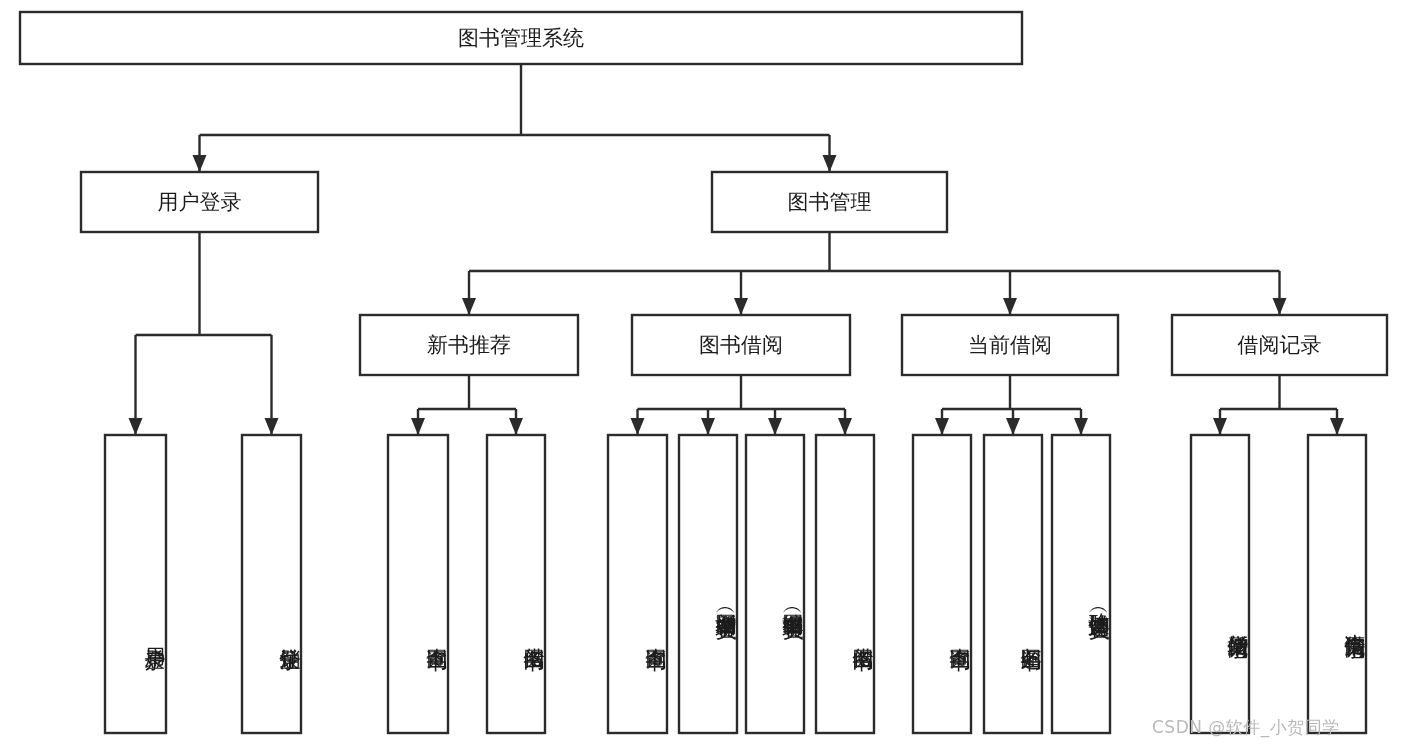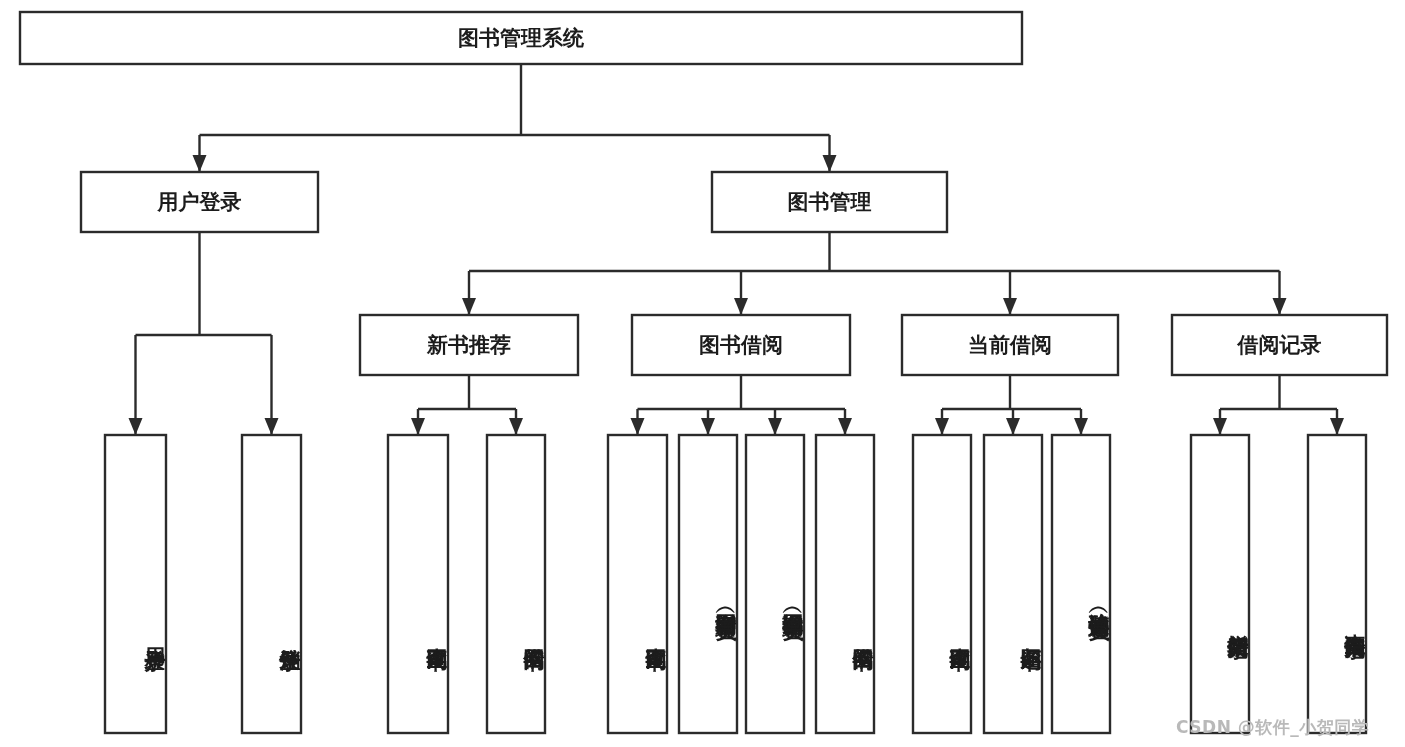--- a/index.html
+++ b/index.html
@@ -12,21 +12,20 @@
     width: 1405px;
     height: 747px;
     font-family: "DejaVu Sans", "Liberation Sans", sans-serif;
     overflow: hidden;
   }
   #diagram-root {
     position: relative;
     width: 1164px;
     height: 747px;
     background: #ffffff;
-    font-weight: bold;
   }
   svg.diagram-canvas {
     position: absolute;
     top: 0;
     left: 0;
     width: 1405px;
     height: 747px;
     display: block;
   }
   .node-box {
@@ -177,15 +176,15 @@
       <div class="node-label-v" style="left: 679px; top: 467px; width: 58px; height: 266px;">新增图书（管理员）</div>
       <div class="node-label-v" style="left: 746px; top: 467px; width: 58px; height: 266px;">编辑图书（管理员）</div>
       <div class="node-label-v" style="left: 816px; top: 532px; width: 58px; height: 201px;">借阅图书</div>
       <div class="node-label-v" style="left: 913px; top: 532px; width: 58px; height: 201px;">查询图书</div>
       <div class="node-label-v" style="left: 984px; top: 532px; width: 58px; height: 201px;">归还图书</div>
       <div class="node-label-v" style="left: 1052px; top: 467px; width: 58px; height: 266px;">确认归还（管理员）</div>
       <div class="node-label-v" style="left: 1191px; top: 506px; width: 58px; height: 227px;">新增借阅记录</div>
       <div class="node-label-v" style="left: 1308px; top: 506px; width: 58px; height: 227px;">查询借阅记录</div>
     </div>
 
-  <div class="watermark" style="left: 1176px; top: 716px;">CSDN @软件_小贺同学</div>
+  <div class="watermark" style="left: 1152px; top: 716px;">CSDN @软件_小贺同学</div>
 
 </div>
 
 </body></html>

